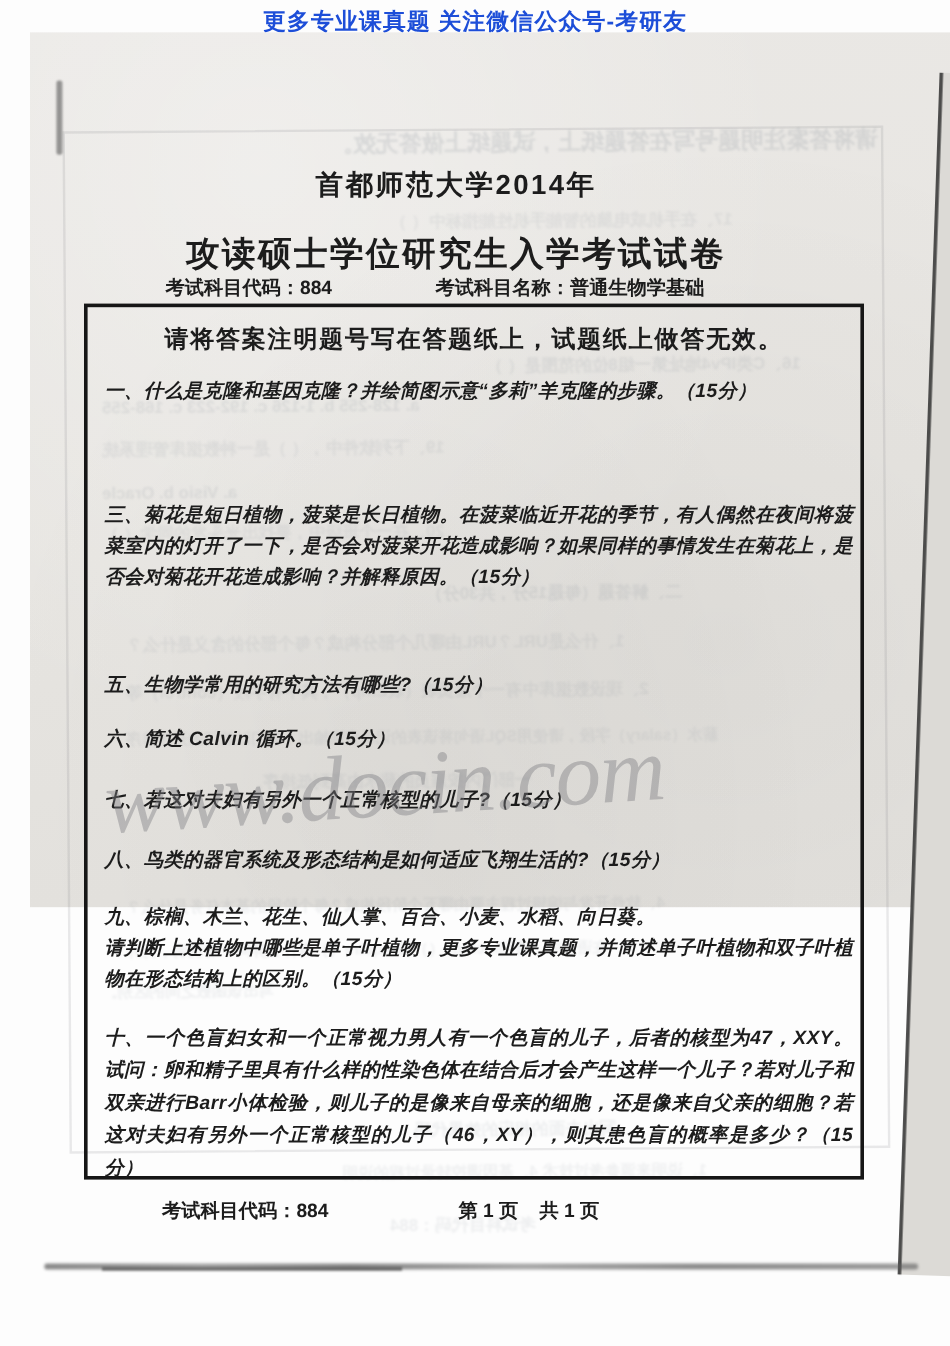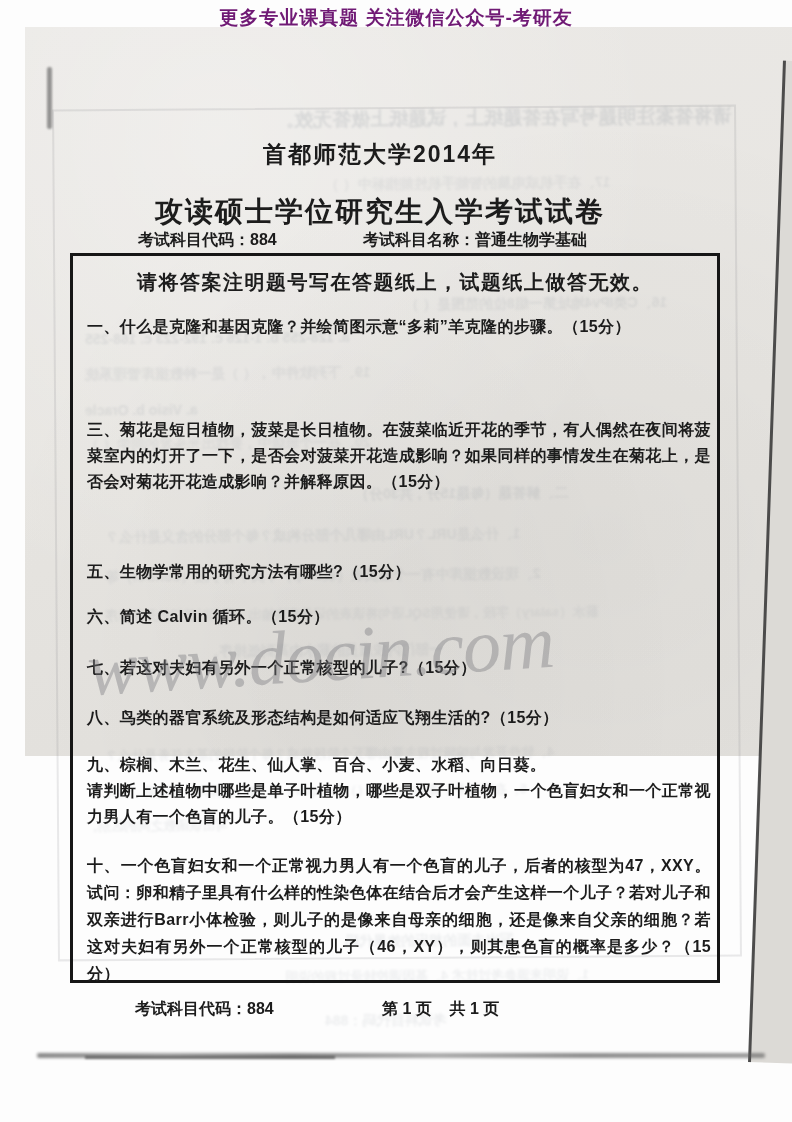--- a/index.html
+++ b/index.html
@@ -45,21 +45,21 @@
     position:absolute; left:45px; top:226px; width:650px; height:730px;
     border:3px solid #161616;
   }
   .notice {
     position:absolute; left:0; top:13px; width:100%; text-align:center;
     font-size:20px; font-weight:bold; letter-spacing:1.5px;
   }
   .question {
     position:absolute; left:14px; width:624px;
     font-size:16px; line-height:26px; font-weight:600;
-    letter-spacing:0.4px; white-space:pre-line; text-align:justify;
+    letter-spacing:0.4px; white-space:pre-line; text-align:justify;font-style:italic;
   }
   .q10 { line-height:27px; }
   .watermark {
     position:absolute; left:62px; top:585px;
     font-family:"Liberation Serif", serif; font-style:italic;
     font-size:76px; color:rgba(125,125,128,0.42);
     transform:rotate(-3.5deg); white-space:nowrap; letter-spacing:-1px;
   }
   .footer span { position:absolute; font-size:16px; font-weight:600; white-space:pre; }
   .footer-code { left:110px; top:972px; }
@@ -83,21 +83,21 @@
     filter:blur(1.4px); opacity:.6; border-radius:2px;
   }
   .bottom-smudge2 {
     position:absolute; left:60px; top:1029px; width:250px; height:3px;
     background:#2f2f2f; filter:blur(1px); opacity:.55;
   }
 </style>
 </head>
 <body>
 
-<div class="promo" style="color:#701a75;">更多专业课真题 关注微信公众号-考研友</div>
+<div class="promo" style="color:#1d4ed8;">更多专业课真题 关注微信公众号-考研友</div>
 
 <div class="scan-page">
 
   <div class="bleed-rect"></div>
   <div id="bleed-layer">
       <div class="bleed-line" style="left: 250px; top: 78px; font-size: 19px; opacity: 0.2;">请将答案注明题号写在答题纸上，试题纸上做答无效。</div>
       <div class="bleed-line" style="left: 300px; top: 148px; font-size: 14px; opacity: 0.12;">17、在手机或电脑的智能手机性能指标中（ ）</div>
       <div class="bleed-line" style="left: 380px; top: 268px; font-size: 14px; opacity: 0.14;">16、C类IPv4地址第一组8位的范围是（ ）</div>
       <div class="bleed-line" style="left: 60px; top: 303px; font-size: 14px; opacity: 0.15;">a. 128-255    b. 1-126    c. 192-223    c. 168-255</div>
       <div class="bleed-line" style="left: 60px; top: 338px; font-size: 14px; opacity: 0.13;">19、下列软件中，（ ）是一种数据库管理系统</div>
@@ -125,21 +125,21 @@
 
   <div class="qbox">
     <div class="notice">请将答案注明题号写在答题纸上，试题纸上做答无效。</div>
     <div class="question" style="top:58px">一、什么是克隆和基因克隆？并绘简图示意“多莉”羊克隆的步骤。（15分）</div>
     <div class="question" style="top:161px">三、菊花是短日植物，菠菜是长日植物。在菠菜临近开花的季节，有人偶然在夜间将菠菜室内的灯开了一下，是否会对菠菜开花造成影响？如果同样的事情发生在菊花上，是否会对菊花开花造成影响？并解释原因。（15分）</div>
     <div class="question" style="top:303px">五、生物学常用的研究方法有哪些?（15分）</div>
     <div class="question" style="top:348px">六、简述 Calvin 循环。（15分）</div>
     <div class="question" style="top:399px">七、若这对夫妇有另外一个正常核型的儿子?（15分）</div>
     <div class="question" style="top:449px">八、鸟类的器官系统及形态结构是如何适应飞翔生活的?（15分）</div>
     <div class="question" style="top:496px">九、棕榈、木兰、花生、仙人掌、百合、小麦、水稻、向日葵。
-请判断上述植物中哪些是单子叶植物，哪些是双子叶植物，一个色盲妇女和一个正常视力男人有一个色盲的儿子。（15分）</div>
+请判断上述植物中哪些是单子叶植物，更多专业课真题，并简述单子叶植物和双子叶植物在形态结构上的区别。（15分）</div>
     <div class="question q10" style="top:596px">十、一个色盲妇女和一个正常视力男人有一个色盲的儿子，后者的核型为47，XXY。试问：卵和精子里具有什么样的性染色体在结合后才会产生这样一个儿子？若对儿子和双亲进行Barr小体检验，则儿子的是像来自母亲的细胞，还是像来自父亲的细胞？若这对夫妇有另外一个正常核型的儿子（46，XY），则其患色盲的概率是多少？（15分）</div>
   </div>
 
   <div class="watermark">www.docin.com</div>
 
   <div class="footer">
     <span class="footer-code">考试科目代码：884</span>
     <span class="footer-page">第 1 页    共 1 页</span>
   </div>
 

